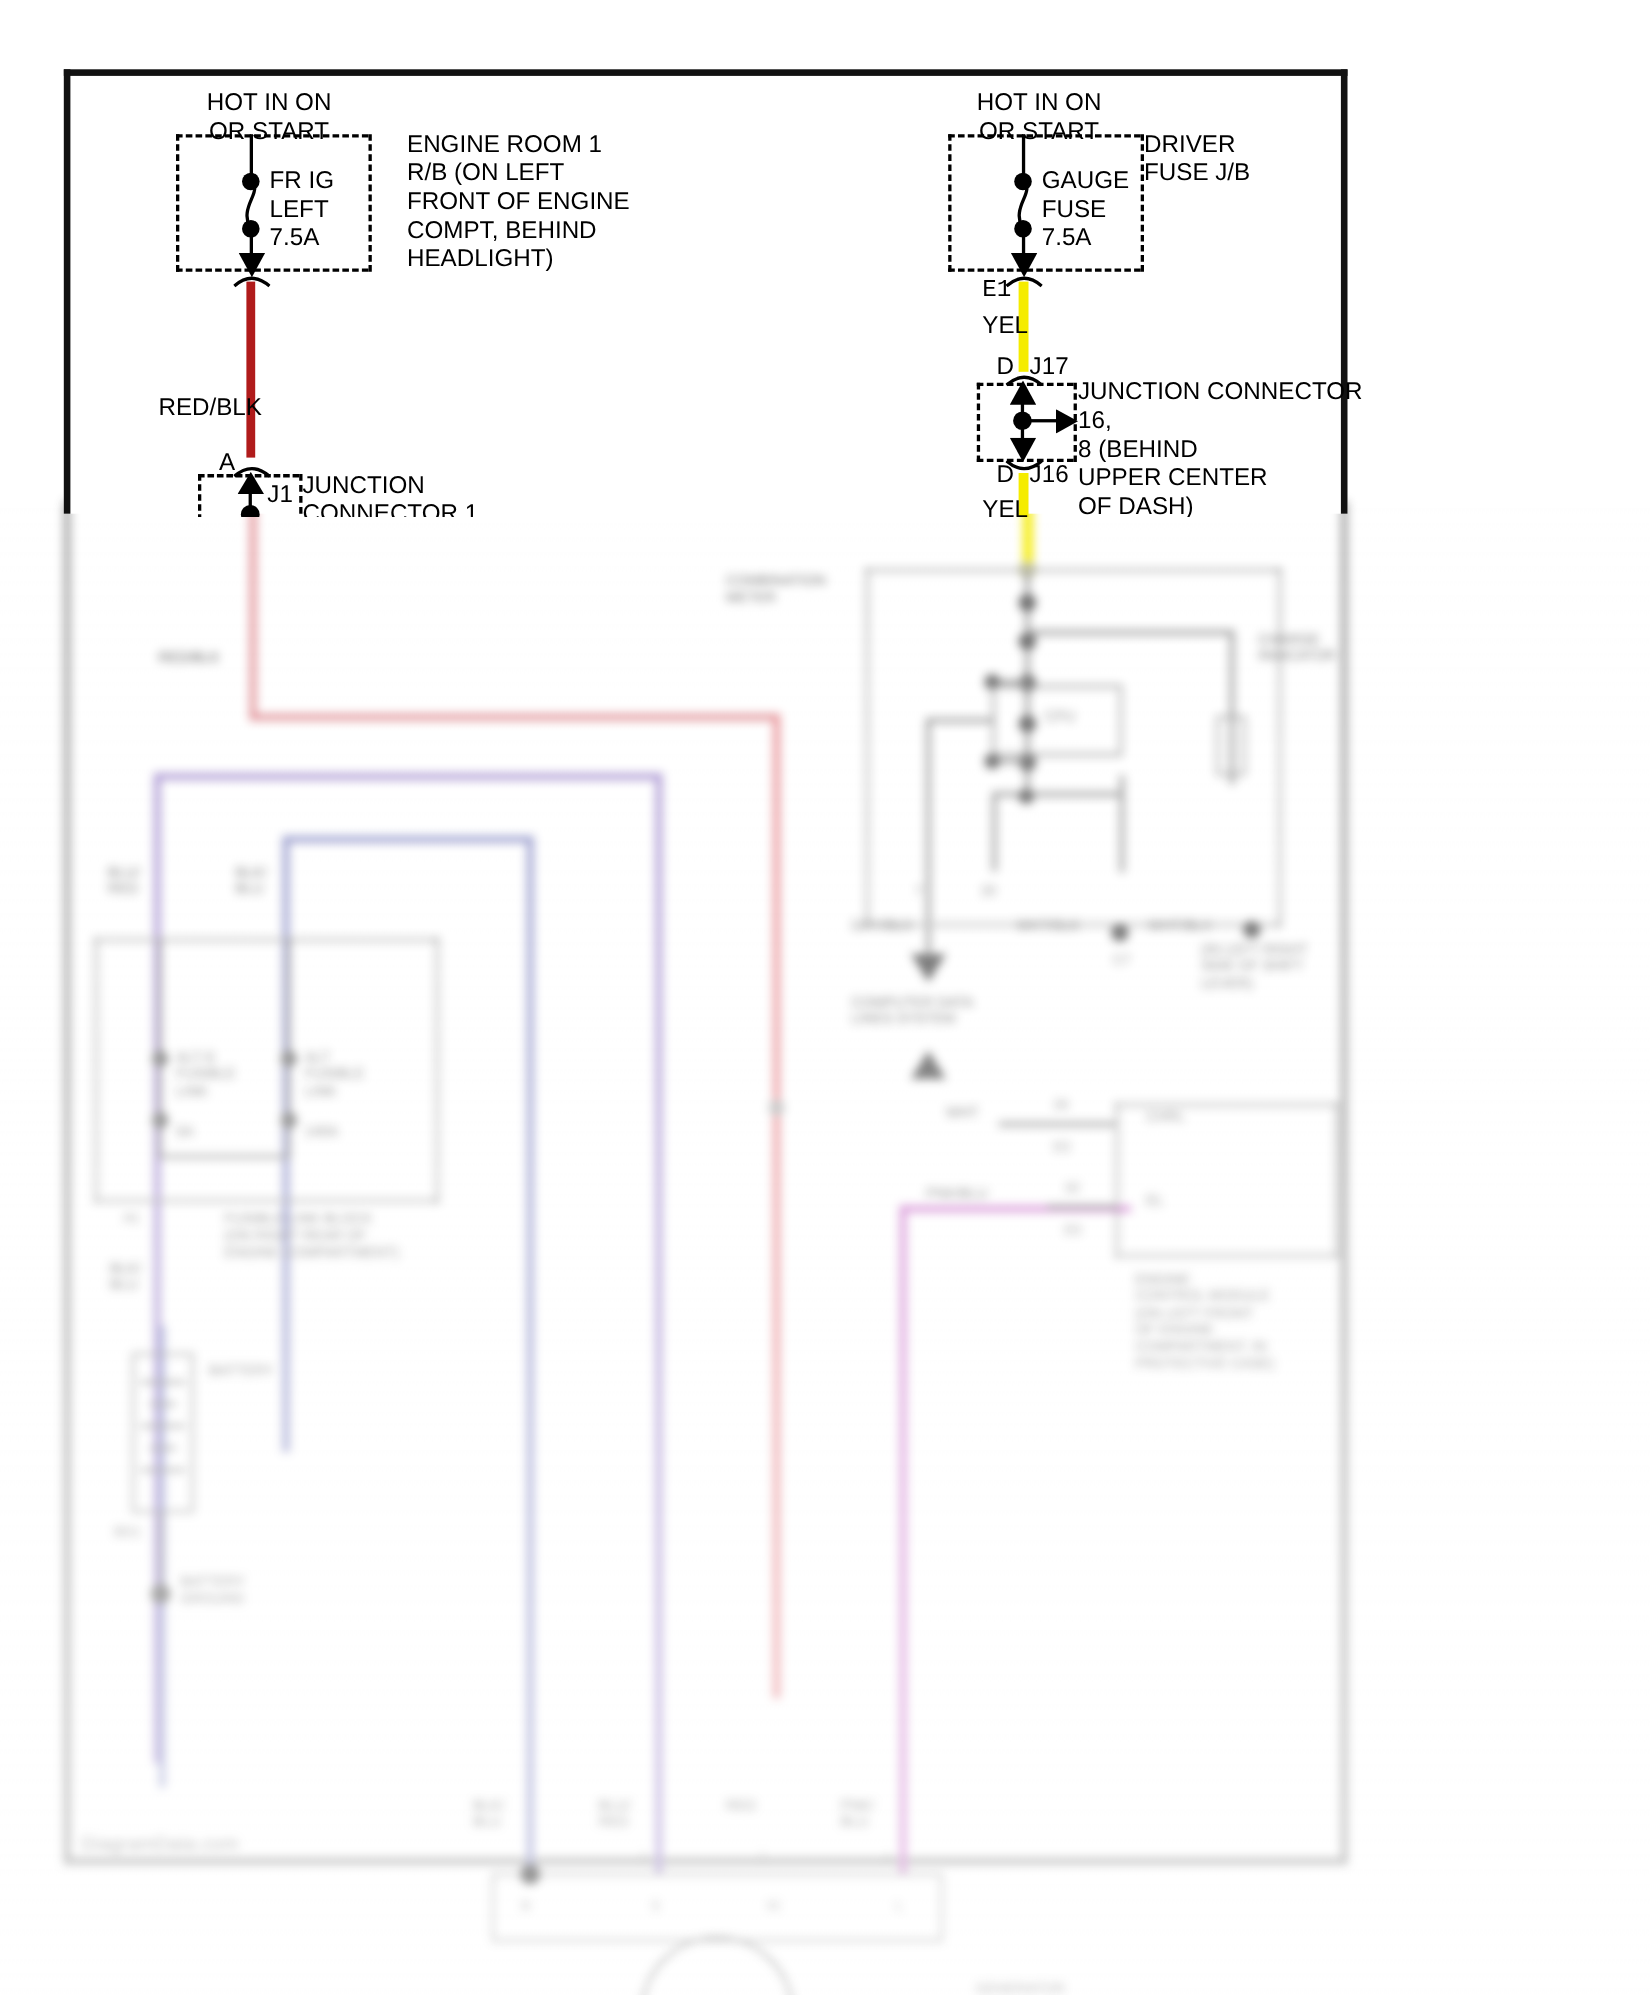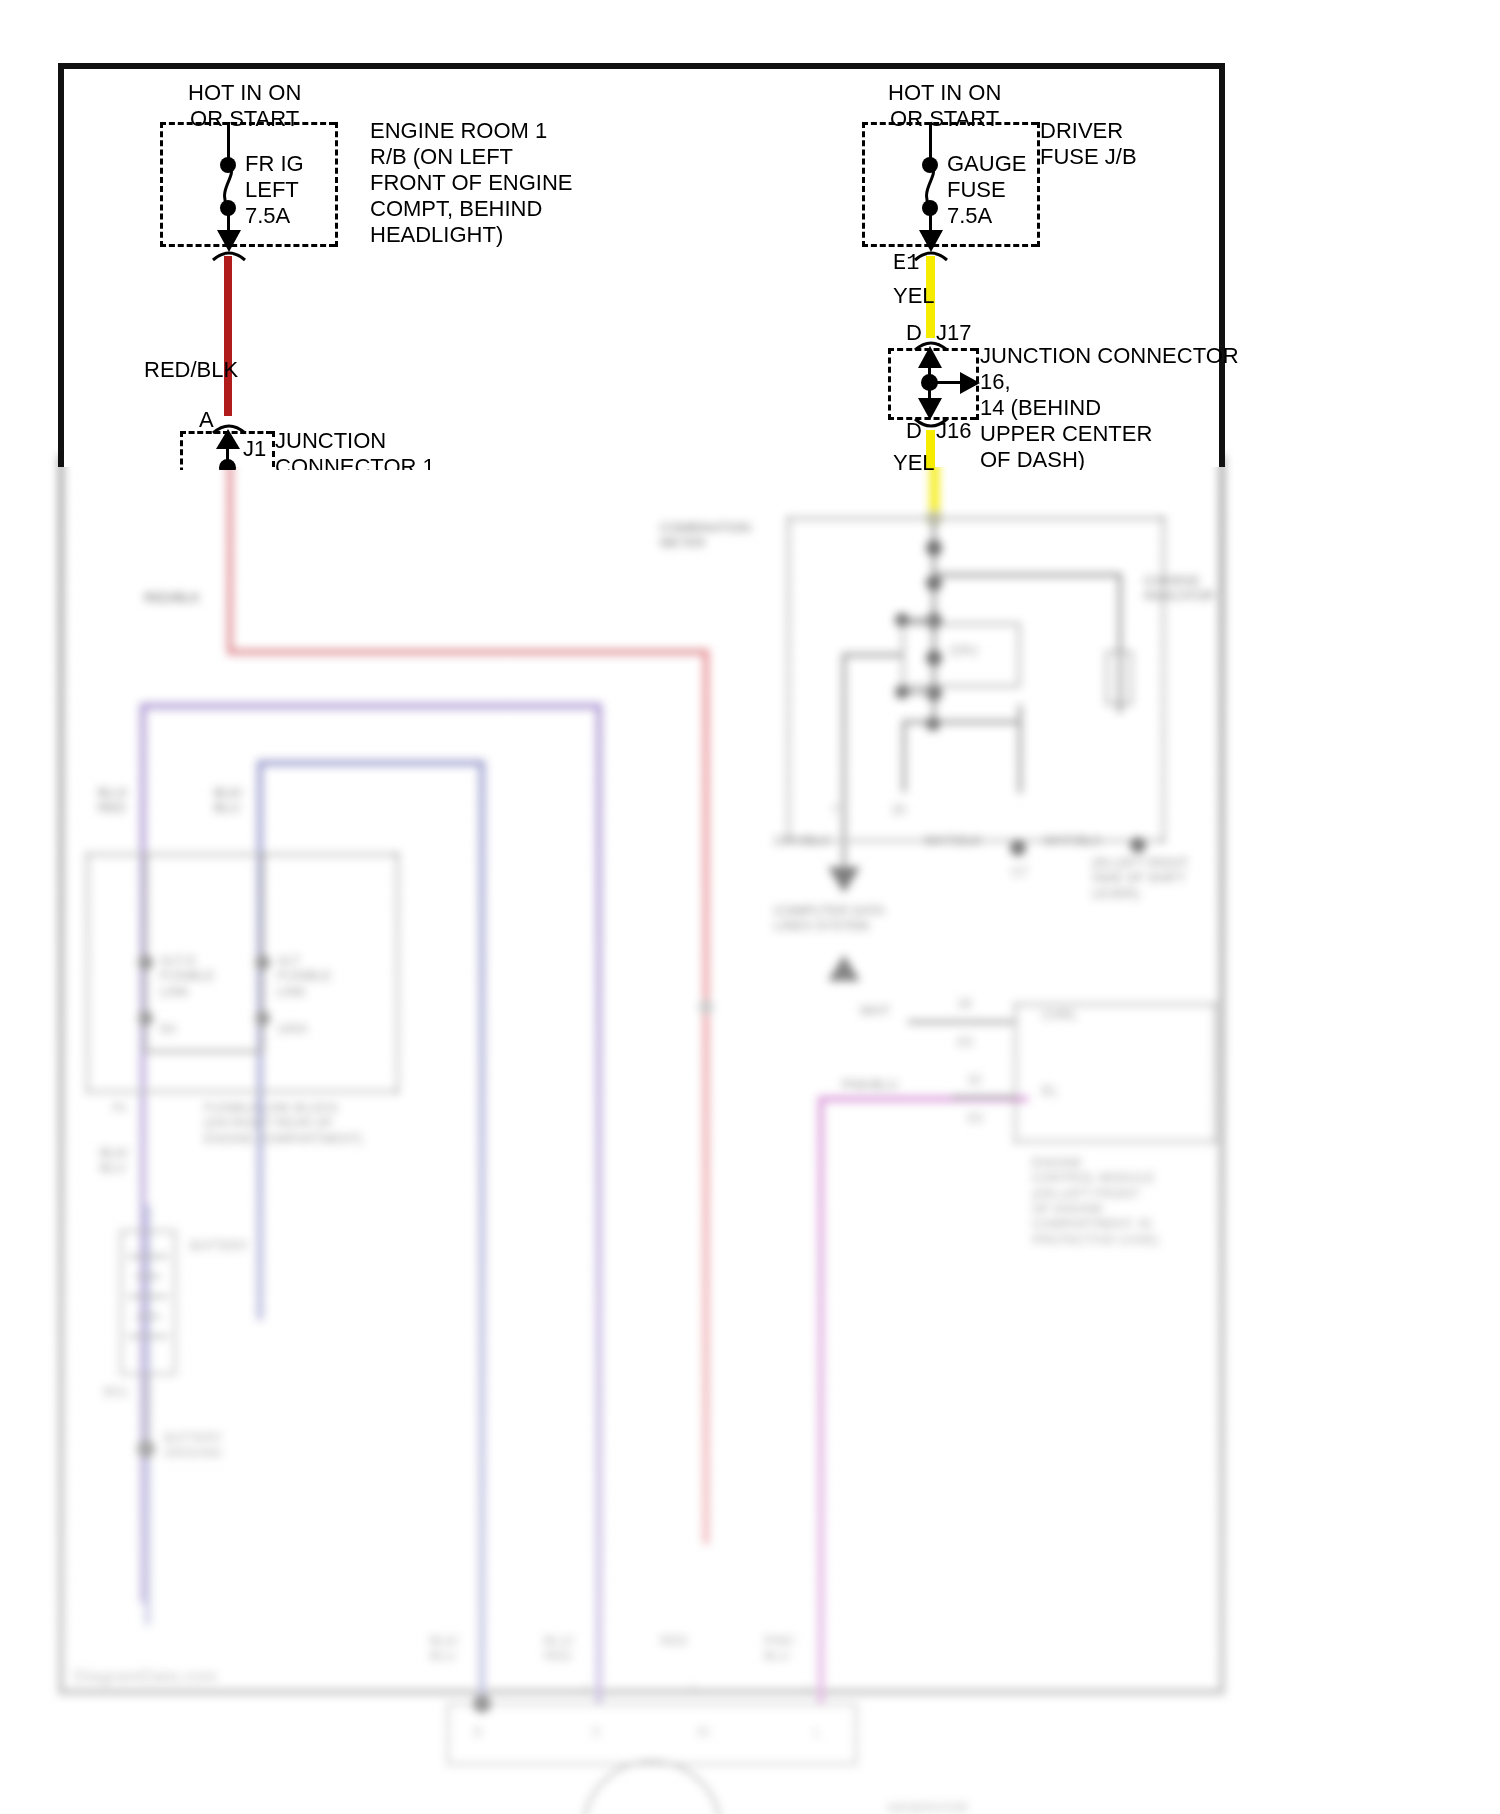--- a/index.html
+++ b/index.html
@@ -342,21 +342,21 @@
     </svg>
 
     <svg style="position:absolute;left:914px;top:417px;" width="34" height="16">
       <path d="M1 2 Q17 16, 33 2" stroke="#000" stroke-width="3" fill="none"></path>
     </svg>
     <div class="txt t22" style="left:906px;top:418px;">D</div>
     <div class="txt t22" style="left:936px;top:418px;">J16</div>
 
     <div class="txt t22" style="left:980px;top:343px;">JUNCTION CONNECTOR
 16,
-14 (BEHIND
+8 (BEHIND
 UPPER CENTER
 OF DASH)</div>
 
     <div class="wire" style="left:926px;top:430px;width:9px;height:42px;background:#f5ec00;"></div>
     <div class="txt t22" style="left:893px;top:450px;">YEL</div>
   </div>
 
 </div>
 
 </body></html>

